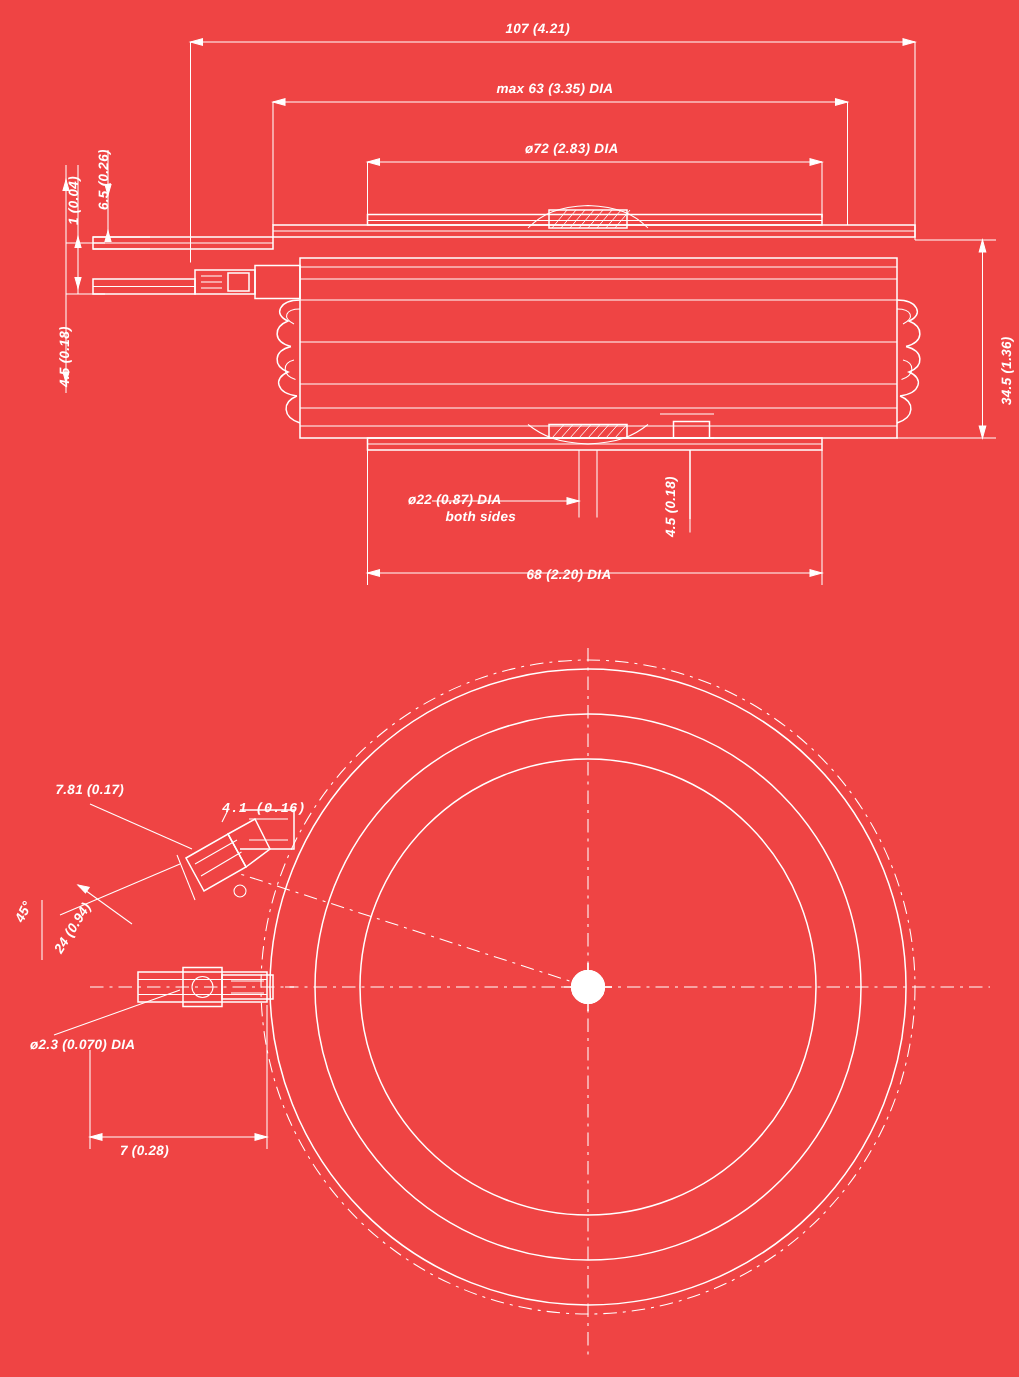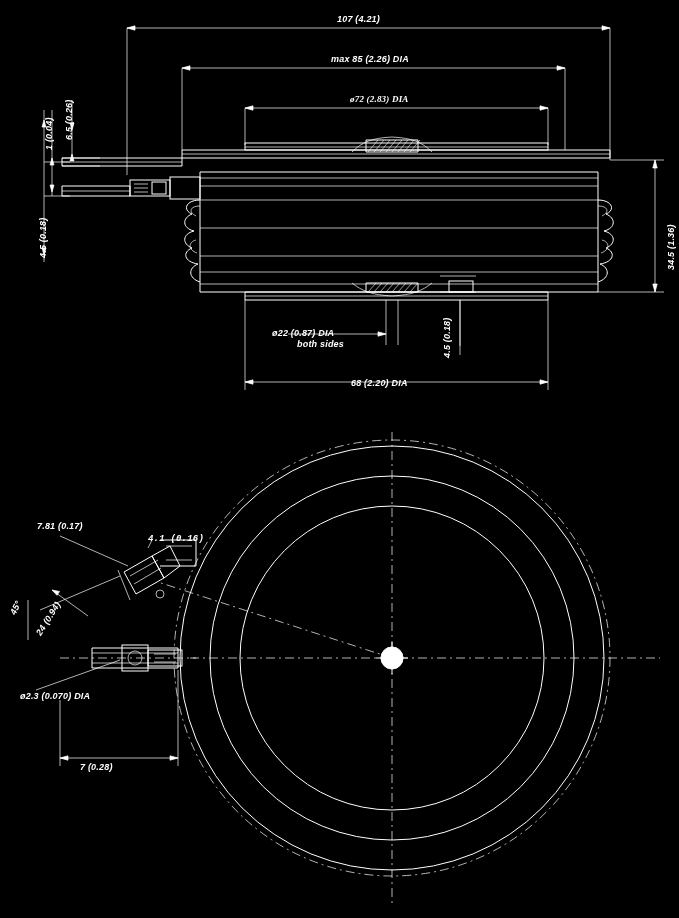--- a/index.html
+++ b/index.html
@@ -5,21 +5,21 @@
   html, body {
     margin: 0;
     padding: 0;
     background: #ffffff;
     font-family: "Liberation Sans", sans-serif;
   }
   #sheet {
     position: relative;
     width: 679px;
     height: 918px;
-    background: #000000;
+    background: #ef4444;
     overflow: hidden;
   }
   #sheet svg {
     position: absolute;
     left: 0;
     top: 0;
     width: 679px;
     height: 918px;
   }
   .ln { stroke: #ffffff; stroke-width: 1; fill: none; }
@@ -214,22 +214,22 @@
       <path class="wht" d="M178,758 l-8,-2.2 v4.4 z"></path>
       <line class="thin" x1="60" y1="700" x2="60" y2="766"></line>
       <line class="thin" x1="178" y1="670" x2="178" y2="766"></line>
 
       <line class="thin" x1="52" y1="590" x2="88" y2="616"></line>
       <path class="wht" d="M52,590 l7.5,1.5 l-2.5,3.8 z"></path>
     </g>
   </svg>
 
   <div class="dimtext" style="left:337px; top:14px;">107 (4.21)</div>
-  <div class="dimtext" style="left:331px; top:54px;">max 85 (2.26) DIA</div>
-  <div class="dimtext" style="left:350px; top:94px;font-family:Liberation Serif, serif;">ø72 (2.83) DIA</div>
+  <div class="dimtext" style="left:331px; top:54px;">max 63 (3.35) DIA</div>
+  <div class="dimtext" style="left:350px; top:94px;">ø72 (2.83) DIA</div>
 
   <div class="dimtext rot90" style="left:44px; top:150px;">1 (0.04)</div>
   <div class="dimtext rot90" style="left:64px; top:140px;">6.5 (0.26)</div>
   <div class="dimtext rot90" style="left:38px; top:258px;">4.5 (0.18)</div>
 
   <div class="dimtext rot90" style="left:666px; top:270px;">34.5 (1.36)</div>
 
   <div class="dimtext" style="left:272px; top:328px;">ø22 (0.87) DIA</div>
   <div class="dimtext" style="left:297px; top:339px;text-align:center;">both sides</div>
   <div class="dimtext rot90" style="left:442px; top:358px;">4.5 (0.18)</div>

